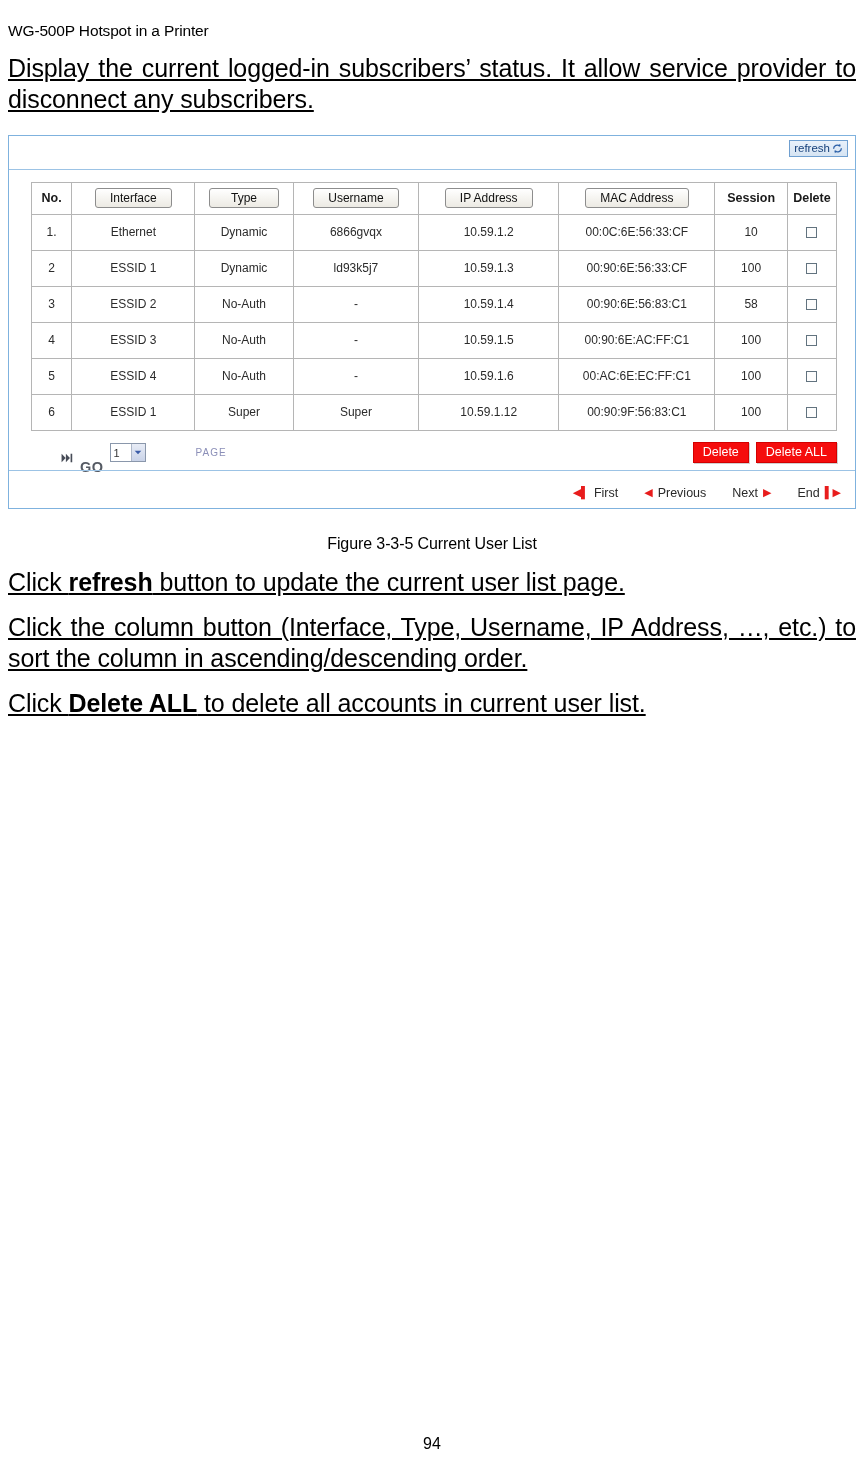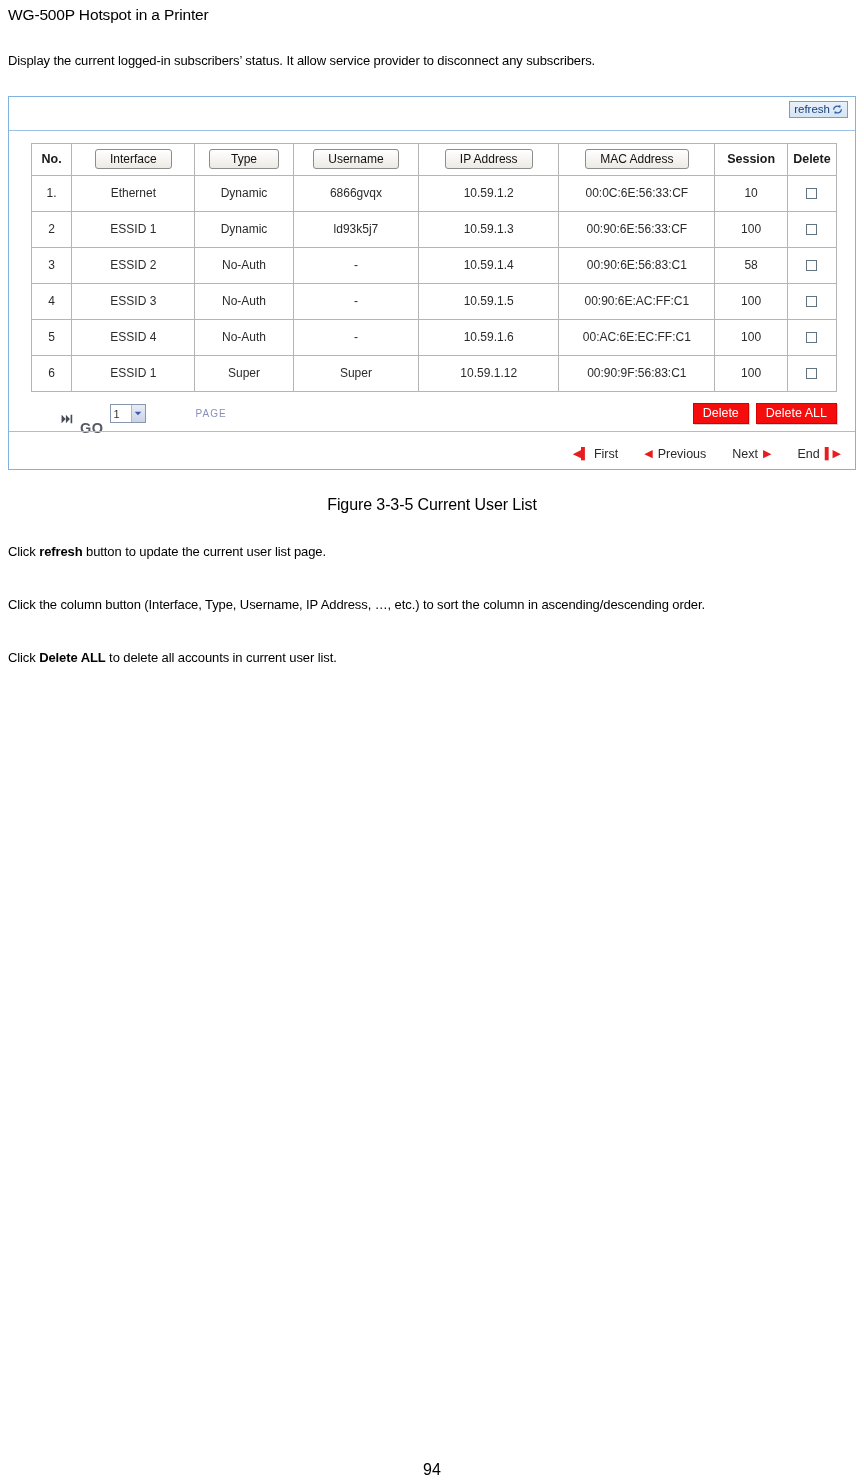--- a/index.html
+++ b/index.html
@@ -21,42 +21,43 @@
     height: 1483px;
     box-sizing: border-box;
     padding: 0 8px;
   }
 
   
   .doc-header {
     font-family: "Liberation Sans", sans-serif;
     font-size: 15.5px;
     line-height: 1;
-    padding-top: 7px;
+    padding-top: 23px;
     letter-spacing: -0.15px;
   }
 
   
   .section-heading {
     font-family: "Liberation Serif", serif;
     font-weight: bold;
     font-size: 23px;
     margin-top: 32px;
     letter-spacing: 0.2px;
   }
   .section-heading .num { margin-right: 16px; }
 
   
   .para {
     font-family: "Liberation Sans", sans-serif;
-    font-size: 13px;
+    font-size: 25px;
     line-height: 31px;
     text-align: justify;
-    margin-top: 22px;
+    margin-top: 14px;
     letter-spacing: -0.1px;
+    text-decoration: underline;
   }
   .para.nojust { text-align: left; }
   .para b { font-weight: bold; }
 
   
   .figure-wrap {
     margin-top: 20px;
     position: relative;
     width: 848px;
   }
@@ -280,21 +281,21 @@
     text-align: center;
     font-size: 16px;
     font-family: "Liberation Sans", sans-serif;
     margin-top: 26px;
     letter-spacing: -0.1px;
   }
 
   
   .page-number {
     position: absolute;
-    bottom: 4px;
+    bottom: 30px;
     left: 0;
     width: 864px;
     text-align: center;
     font-size: 16px;
     font-family: "Liberation Sans", sans-serif;
   }
 </style>
 </head>
 <body>
 

